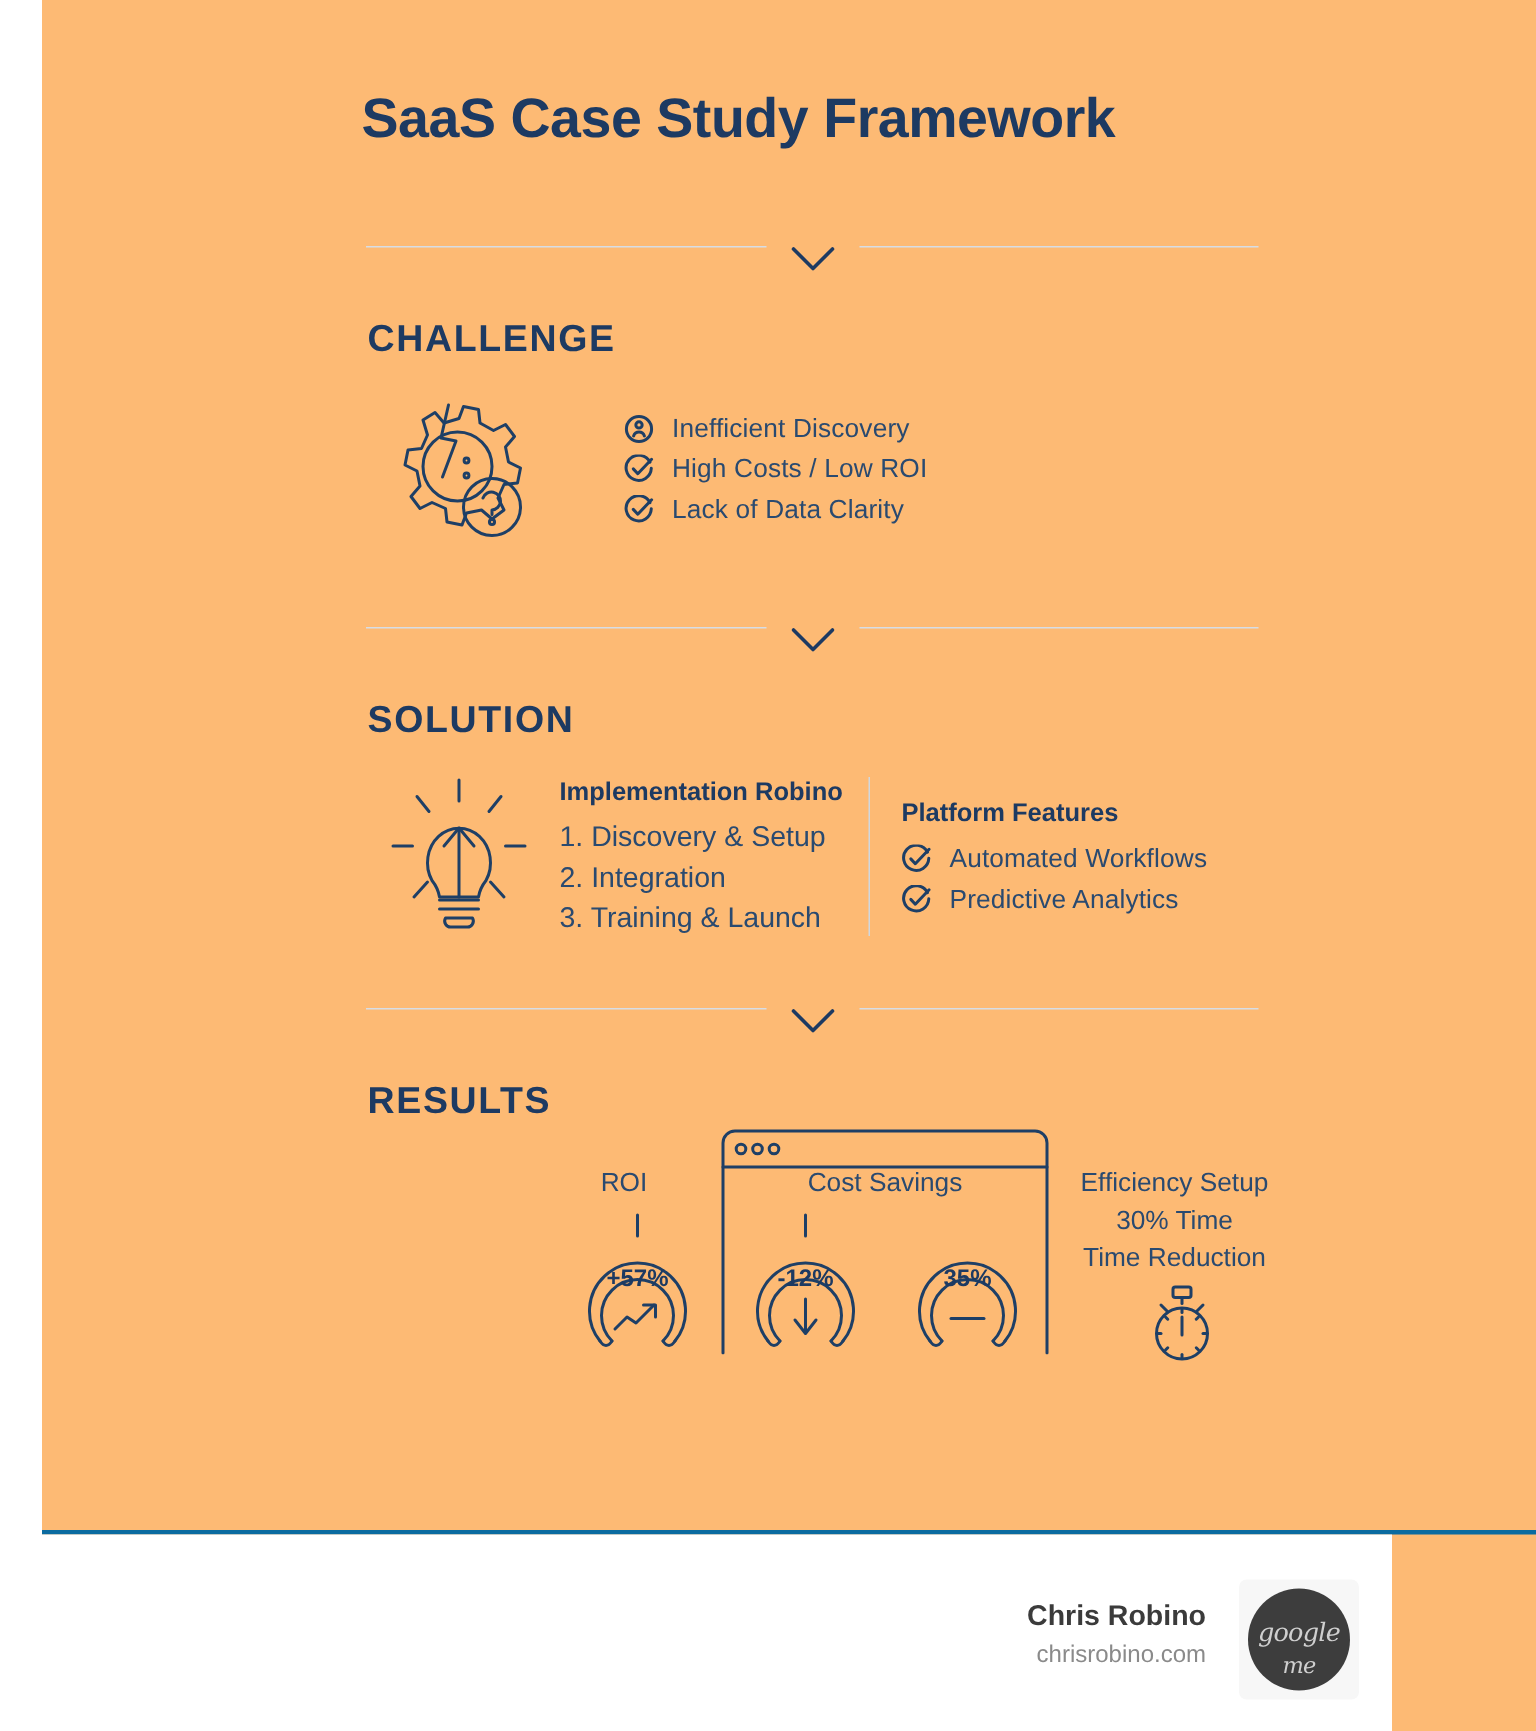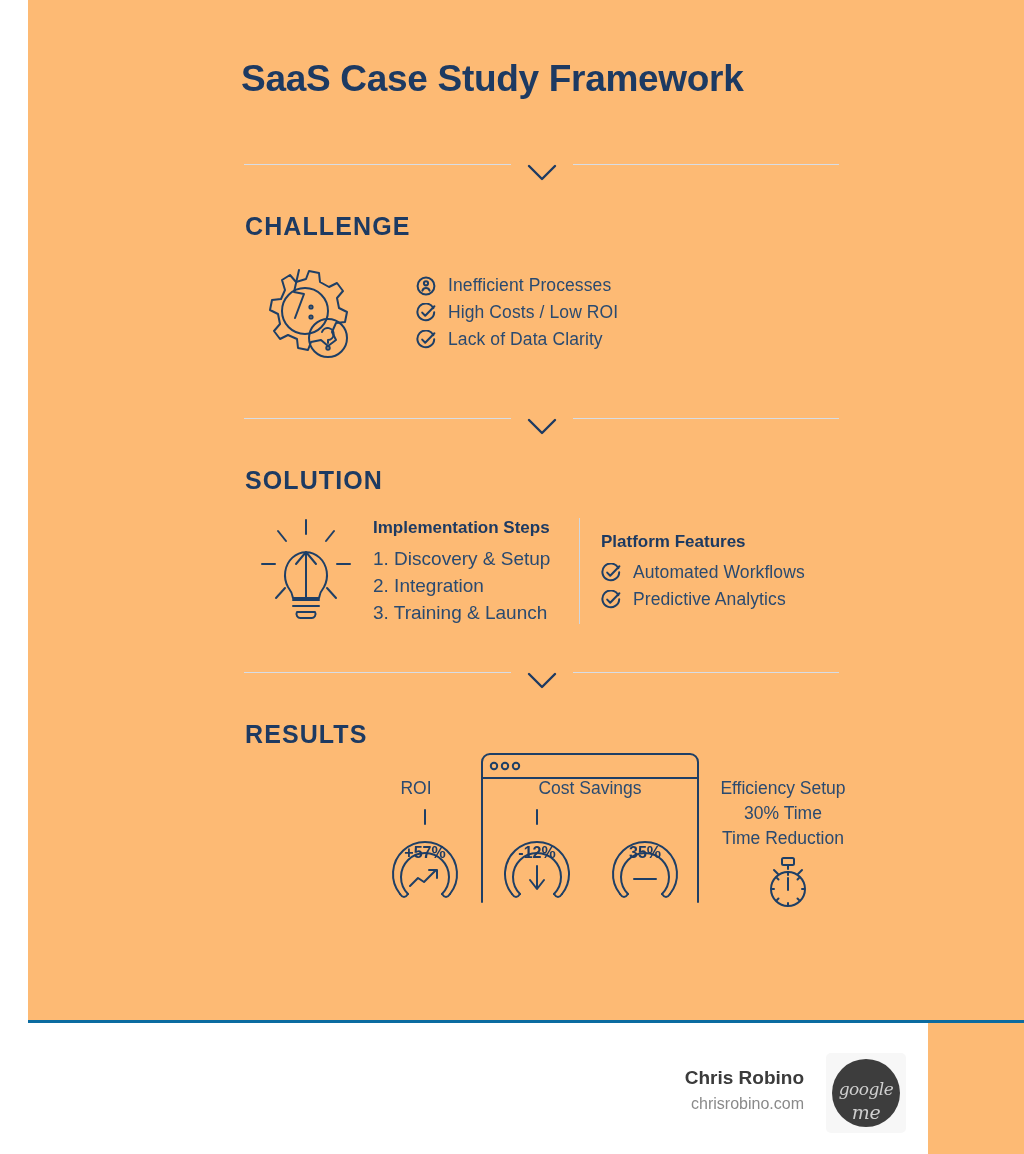--- a/index.html
+++ b/index.html
@@ -242,21 +242,21 @@
   }
   .footer-logo .lg1, .footer-logo .lg2 {
     position: absolute;
     width: 100%;
     text-align: center;
     color: #cfcfcf;
     font-family: "DejaVu Serif", serif;
     font-style: italic;
   }
   .footer-logo .lg1 { top: 20px; font-size: 17px; letter-spacing: -0.5px; }
-  .footer-logo .lg2 { top: 42px; font-size: 19px; letter-spacing: -0.5px; }
+  .footer-logo .lg2 { top: 42px; font-size: 15px; letter-spacing: -0.5px; }
 </style>
 </head>
 <body>
 
 <div class="page">
 
   <div class="title">SaaS Case Study Framework</div>
 
   <div class="divider" style="top:162px;">
     <div class="line"></div>
@@ -294,21 +294,21 @@
   <div class="challenge-list">
 
     <div class="bullet-row">
       <span class="bi">
         <svg class="ico" width="20" height="20" viewBox="0 0 20 20">
           <circle cx="10" cy="10" r="8.4"></circle>
           <circle cx="10" cy="7.3" r="2.1"></circle>
           <path d="M6.4 14.6 a3.8 3.8 0 0 1 7.2 0"></path>
         </svg>
       </span>
-      <span class="btext">Inefficient Processes</span>
+      <span class="btext">Inefficient Discovery</span>
     </div>
 
     <div class="bullet-row">
       <span class="bi">
         <svg class="ico" width="20" height="20" viewBox="0 0 20 20">
           <path d="M17.3 5.1 A8.4 8.4 0 1 0 18.2 9.2"></path>
           <polyline points="6.2,9.6 9.2,12.8 18.4,3.2"></polyline>
         </svg>
       </span>
       <span class="btext">High Costs / Low ROI</span>
@@ -353,21 +353,21 @@
       <line x1="35" y1="82" x2="61" y2="82"></line>
       <line x1="35" y1="88" x2="61" y2="88"></line>
       <path d="M39 94 h18 a4 4 0 0 1 -4 6 h-10 a4 4 0 0 1 -4 -6 Z"></path>
 
       <line x1="48" y1="35" x2="48" y2="80"></line>
       <polyline points="38,46 48,34 58,46"></polyline>
     </svg>
   </div>
 
   <div class="impl-col">
-    <div class="col-title">Implementation Steps</div>
+    <div class="col-title">Implementation Robino</div>
     <div class="step">1. Discovery &amp; Setup</div>
     <div class="step">2. Integration</div>
     <div class="step">3. Training &amp; Launch</div>
   </div>
 
   <div class="vrule"></div>
 
   <div class="feat-col">
     <div class="col-title">Platform Features</div>
     <div class="bullet-row">

